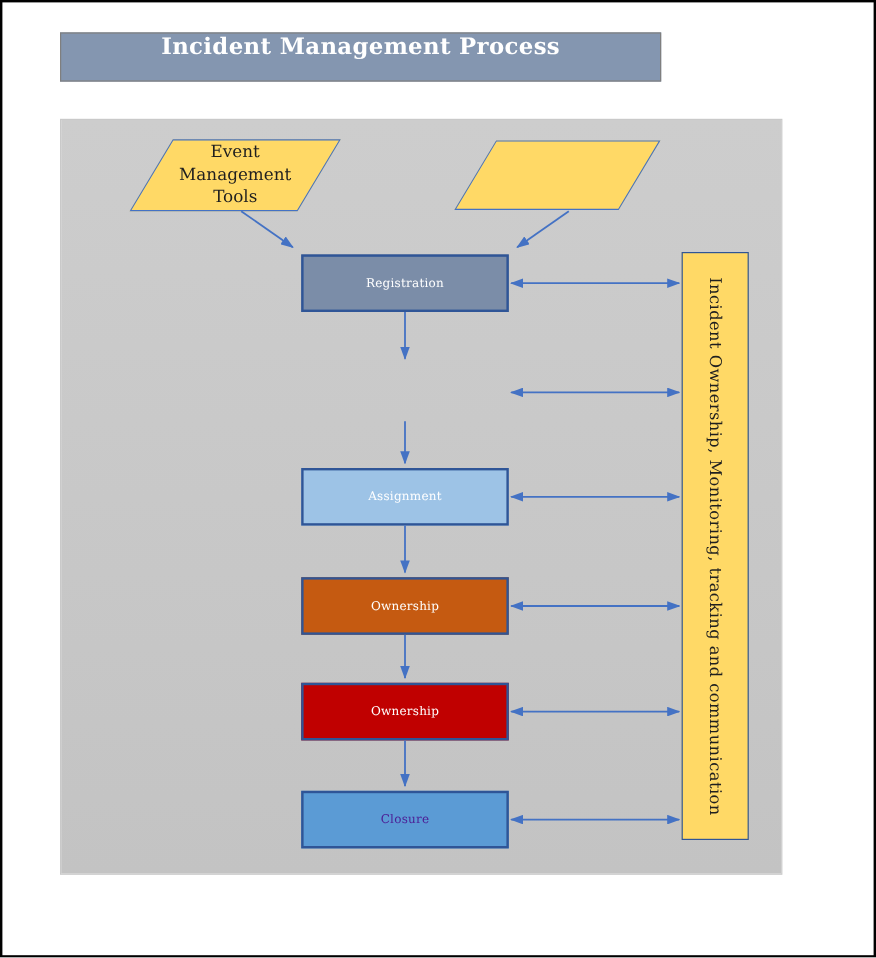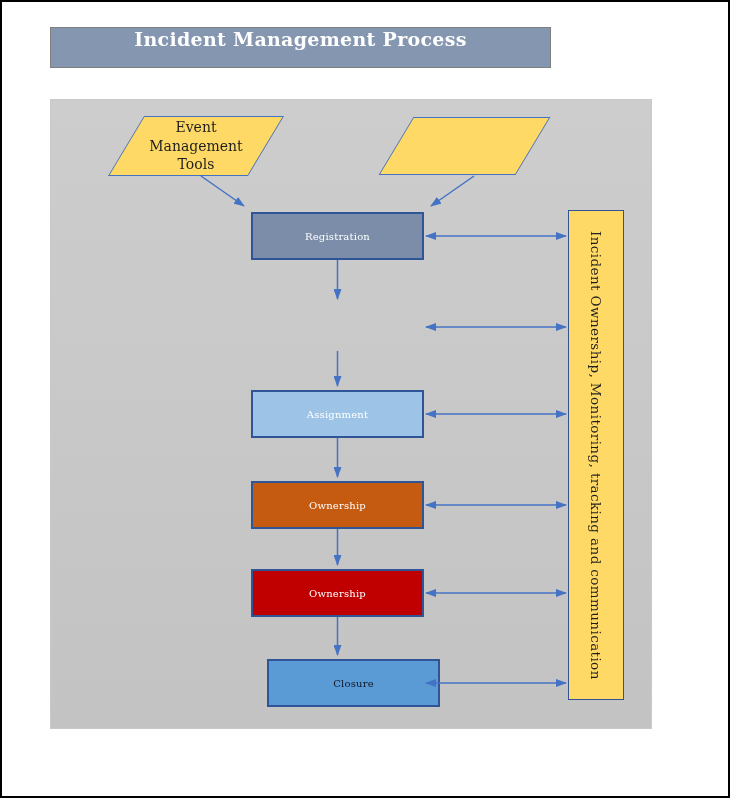--- a/index.html
+++ b/index.html
@@ -63,21 +63,21 @@
     <div class="para-label" style="left:75px; top:16px; width:140px; height:60px;">
       <span style="max-width:104px;">Event Management Tools</span>
     </div>
 
     <div class="para" style="left:345px; top:17px; width:137px; height:58px;"></div>
 
     <div class="step" style="top: 112px; background-color: rgb(123, 141, 168); color: rgb(255, 255, 255);">Registration</div>
     <div class="step" style="top: 290px; background-color: rgb(157, 195, 230); color: rgb(255, 255, 255);">Assignment</div>
     <div class="step" style="top: 381px; background-color: rgb(197, 90, 17); color: rgb(255, 255, 255);">Ownership</div>
     <div class="step" style="top: 469px; background-color: rgb(192, 0, 0); color: rgb(255, 255, 255);">Ownership</div>
-    <div class="step" style="top: 559px; background-color: rgb(91, 155, 213); color: #0f172a; margin-left: 16px;">Closure</div>
+    <div class="step" style="top: 559px; background-color: rgb(91, 155, 213); color: #4c1d95;">Closure</div>
 
     <div class="sidebar">
       <span class="v-text">Incident Ownership, Monitoring, tracking and communication</span>
     </div>
 
     <svg class="arrows" viewBox="0 0 601 630">
       <defs>
         <marker id="ah" markerUnits="userSpaceOnUse" markerWidth="11" markerHeight="8" refX="10" refY="4" orient="auto">
           <path d="M0,0 L11,4 L0,8 Z" fill="#4472C4"></path>
         </marker>

